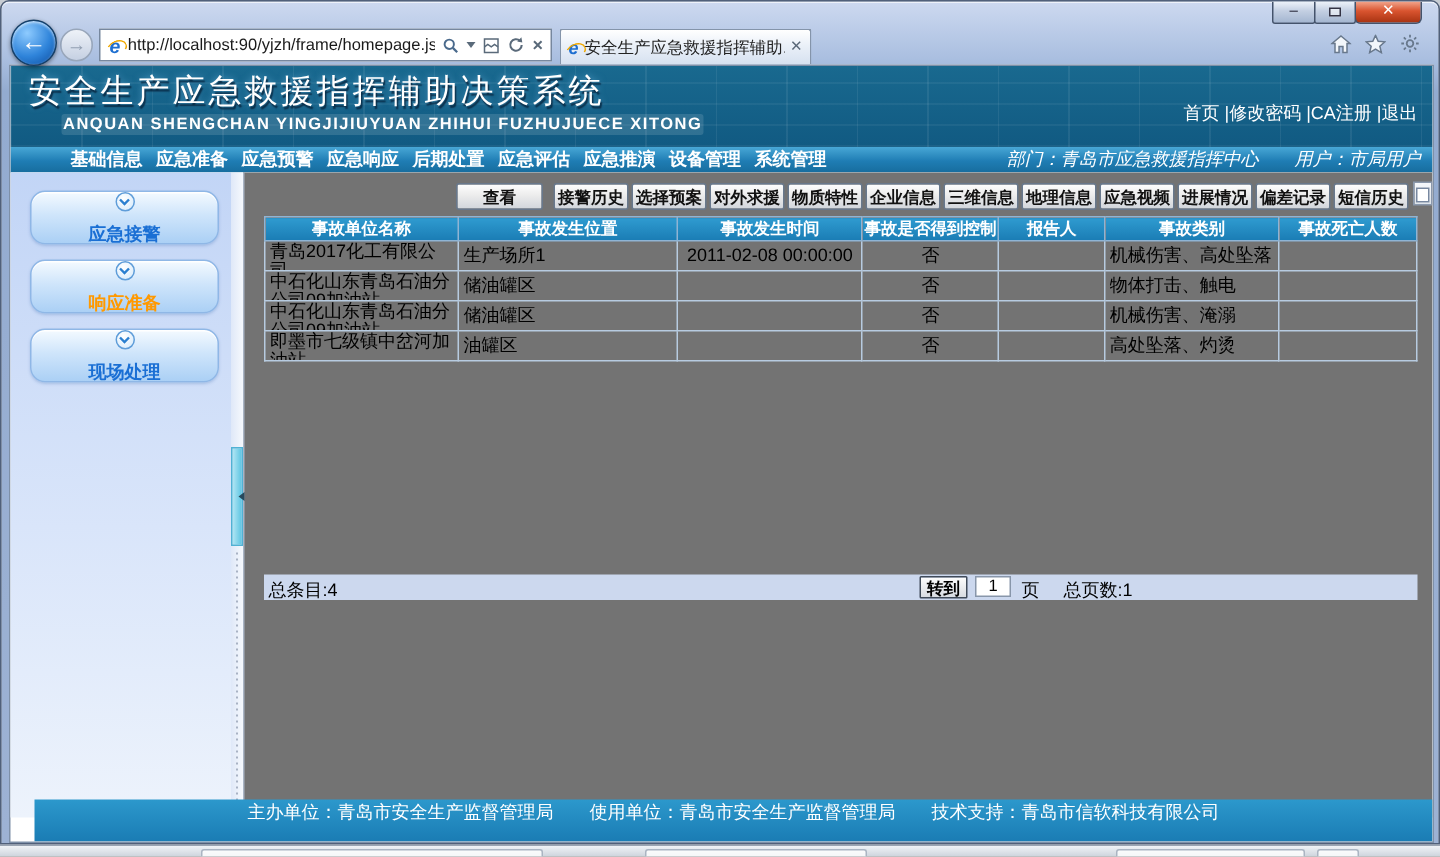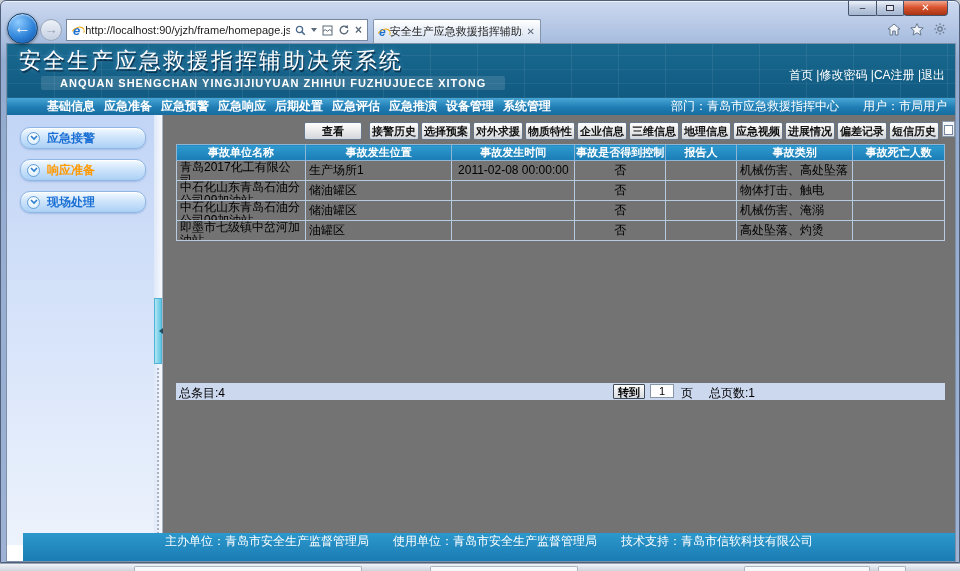--- a/index.html
+++ b/index.html
@@ -54,40 +54,40 @@
 
   .site-header { position:absolute; left:0; top:0; right:0; height:54px;
       background-image:
         repeating-linear-gradient(90deg, rgba(255,255,255,.07) 0 1px, transparent 1px 47px),
         repeating-linear-gradient(0deg, rgba(255,255,255,.05) 0 1px, transparent 1px 14px),
         linear-gradient(180deg,#19698f,#115a82);
       overflow:hidden; }
   .sys-title { position:absolute; left:12px; top:2px; font-size:22px; font-weight:normal; color:#fff;
       letter-spacing:2px; text-shadow:1px 2px 1px rgba(6,40,66,.95), 0 0 5px rgba(140,210,255,.55); }
   .sys-subtitle { position:absolute; left:34px; top:32px; font-size:11px; font-weight:bold; color:#fff;
-      letter-spacing:1px; background:rgba(255,255,255,.13); padding:1px 19px; border-radius:2px; }
+      letter-spacing:1px; background:rgba(255,255,255,.13); padding:1px 1px; border-radius:2px; }
   .hdr-links { position:absolute; right:10px; top:23px; font-size:12px; color:#fff; }
   .hdr-links .link { cursor:pointer; }
 
   .nav-bar { position:absolute; left:0; top:54px; right:0; height:17px;
       background:linear-gradient(180deg,#48a7d6,#1f7db4 55%,#176d9e);
       display:flex; align-items:flex-start; color:#fff; font-size:12px; }
   .nav-items { display:flex; gap:9px; padding-left:40px; font-weight:bold; }
   .nav-item { cursor:pointer; white-space:nowrap; }
-  .nav-right { margin-left:auto; display:flex; gap:24px; padding-right:8px; white-space:nowrap; }
+  .nav-right { margin-left:auto; display:flex; gap:24px; padding-right:8px; white-space:nowrap;font-style:italic; }
 
   .content { position:absolute; left:0; top:71px; right:0; bottom:16px; background:#fff; }
 
   .sidebar { position:absolute; left:0; top:0; width:147px; height:100%;
       background:linear-gradient(180deg,#c2d5f6,#d9e5fa 55%,#edf3fc); }
-  .side-btn { margin:10px 8px 0 13px; height:22px; border:1px solid #8fb7e6; border-radius:10px;
+  .side-btn { margin:10px 8px 0 13px; height:36px; border:1px solid #8fb7e6; border-radius:10px;
       background:linear-gradient(180deg,#f4faff,#cfe5fb 45%,#abd0f5);
       box-shadow:inset 0 1px 0 #fff, 0 1px 2px rgba(90,130,190,.35);
       display:flex; align-items:center; gap:7px; padding:0 6px; font-size:12px; font-weight:bold;
-      color:#1a6fd4; cursor:pointer; }
+      color:#1a6fd4; cursor:pointer;flex-direction:column; }
   .side-btn:first-child { margin-top:12px; }
   .side-btn.active { color:#ff9900;text-align:center; }
   .side-ico { width:13px; height:13px; border-radius:50%; flex:0 0 13px;
       background:radial-gradient(circle at 40% 30%,#ffffff,#d4e9fb);
       border:1px solid #5f9dd9; display:flex; align-items:center; justify-content:center; }
 
   .splitter { position:absolute; left:147px; top:0; width:8px; height:100%;
       background:linear-gradient(90deg,#dfe8f8,#f6f9fd); }
   .splitter::after { content:""; position:absolute; left:2px; top:252px; bottom:2px; width:4px;
       background-image:radial-gradient(#a8b2c4 35%, transparent 36%); background-size:4px 4px; }

